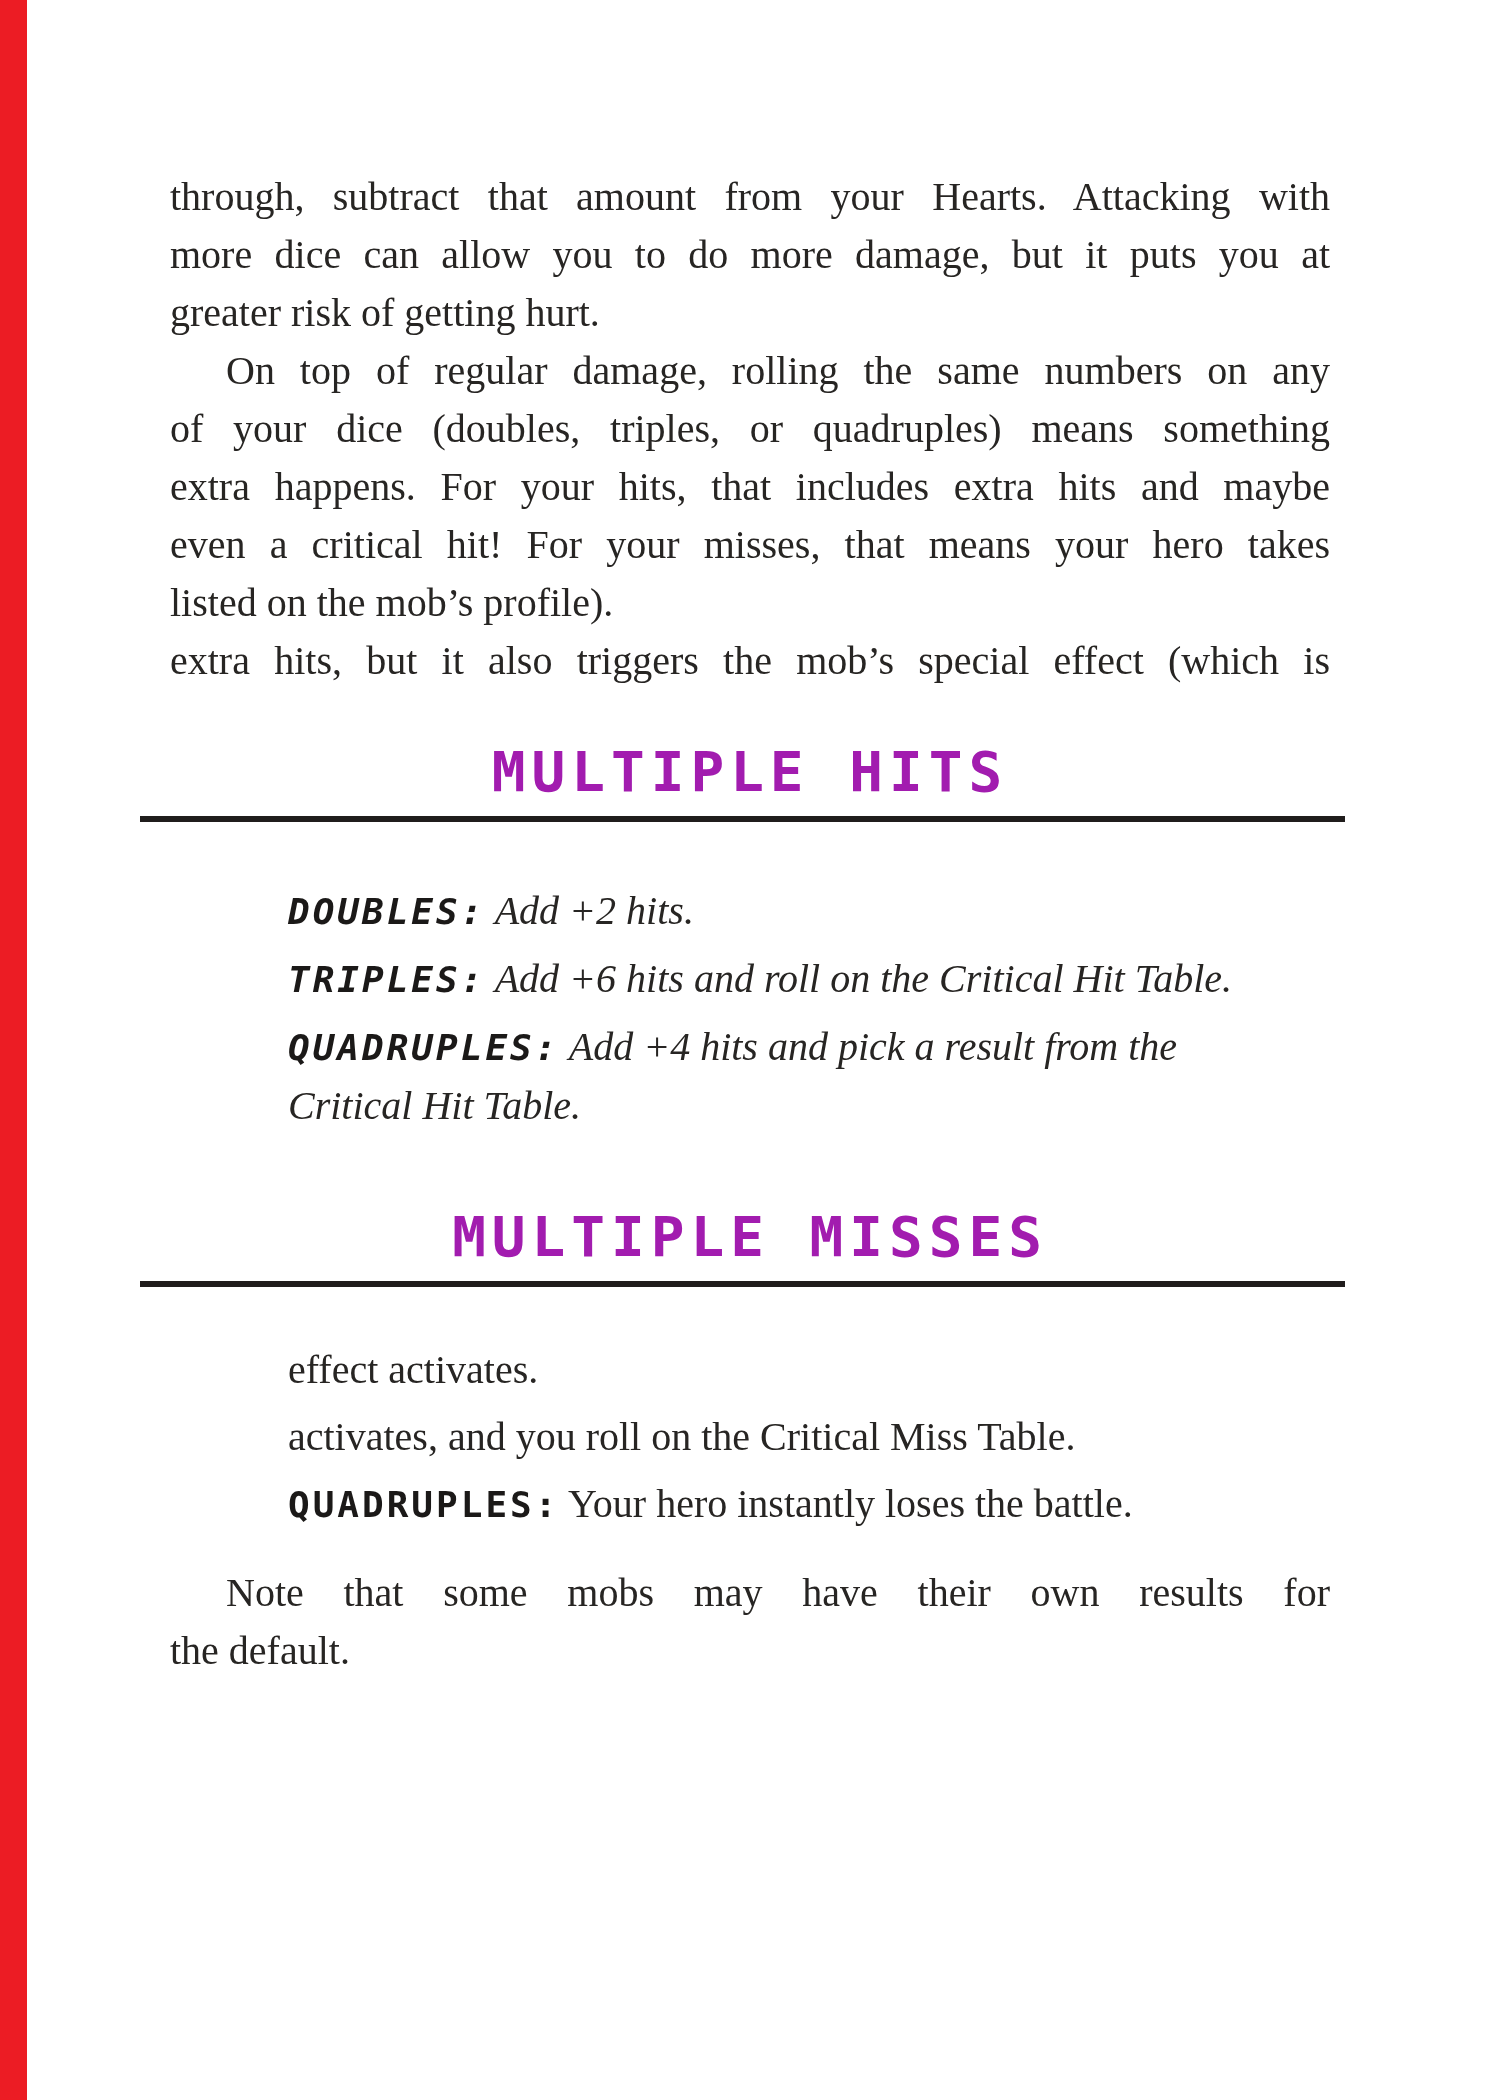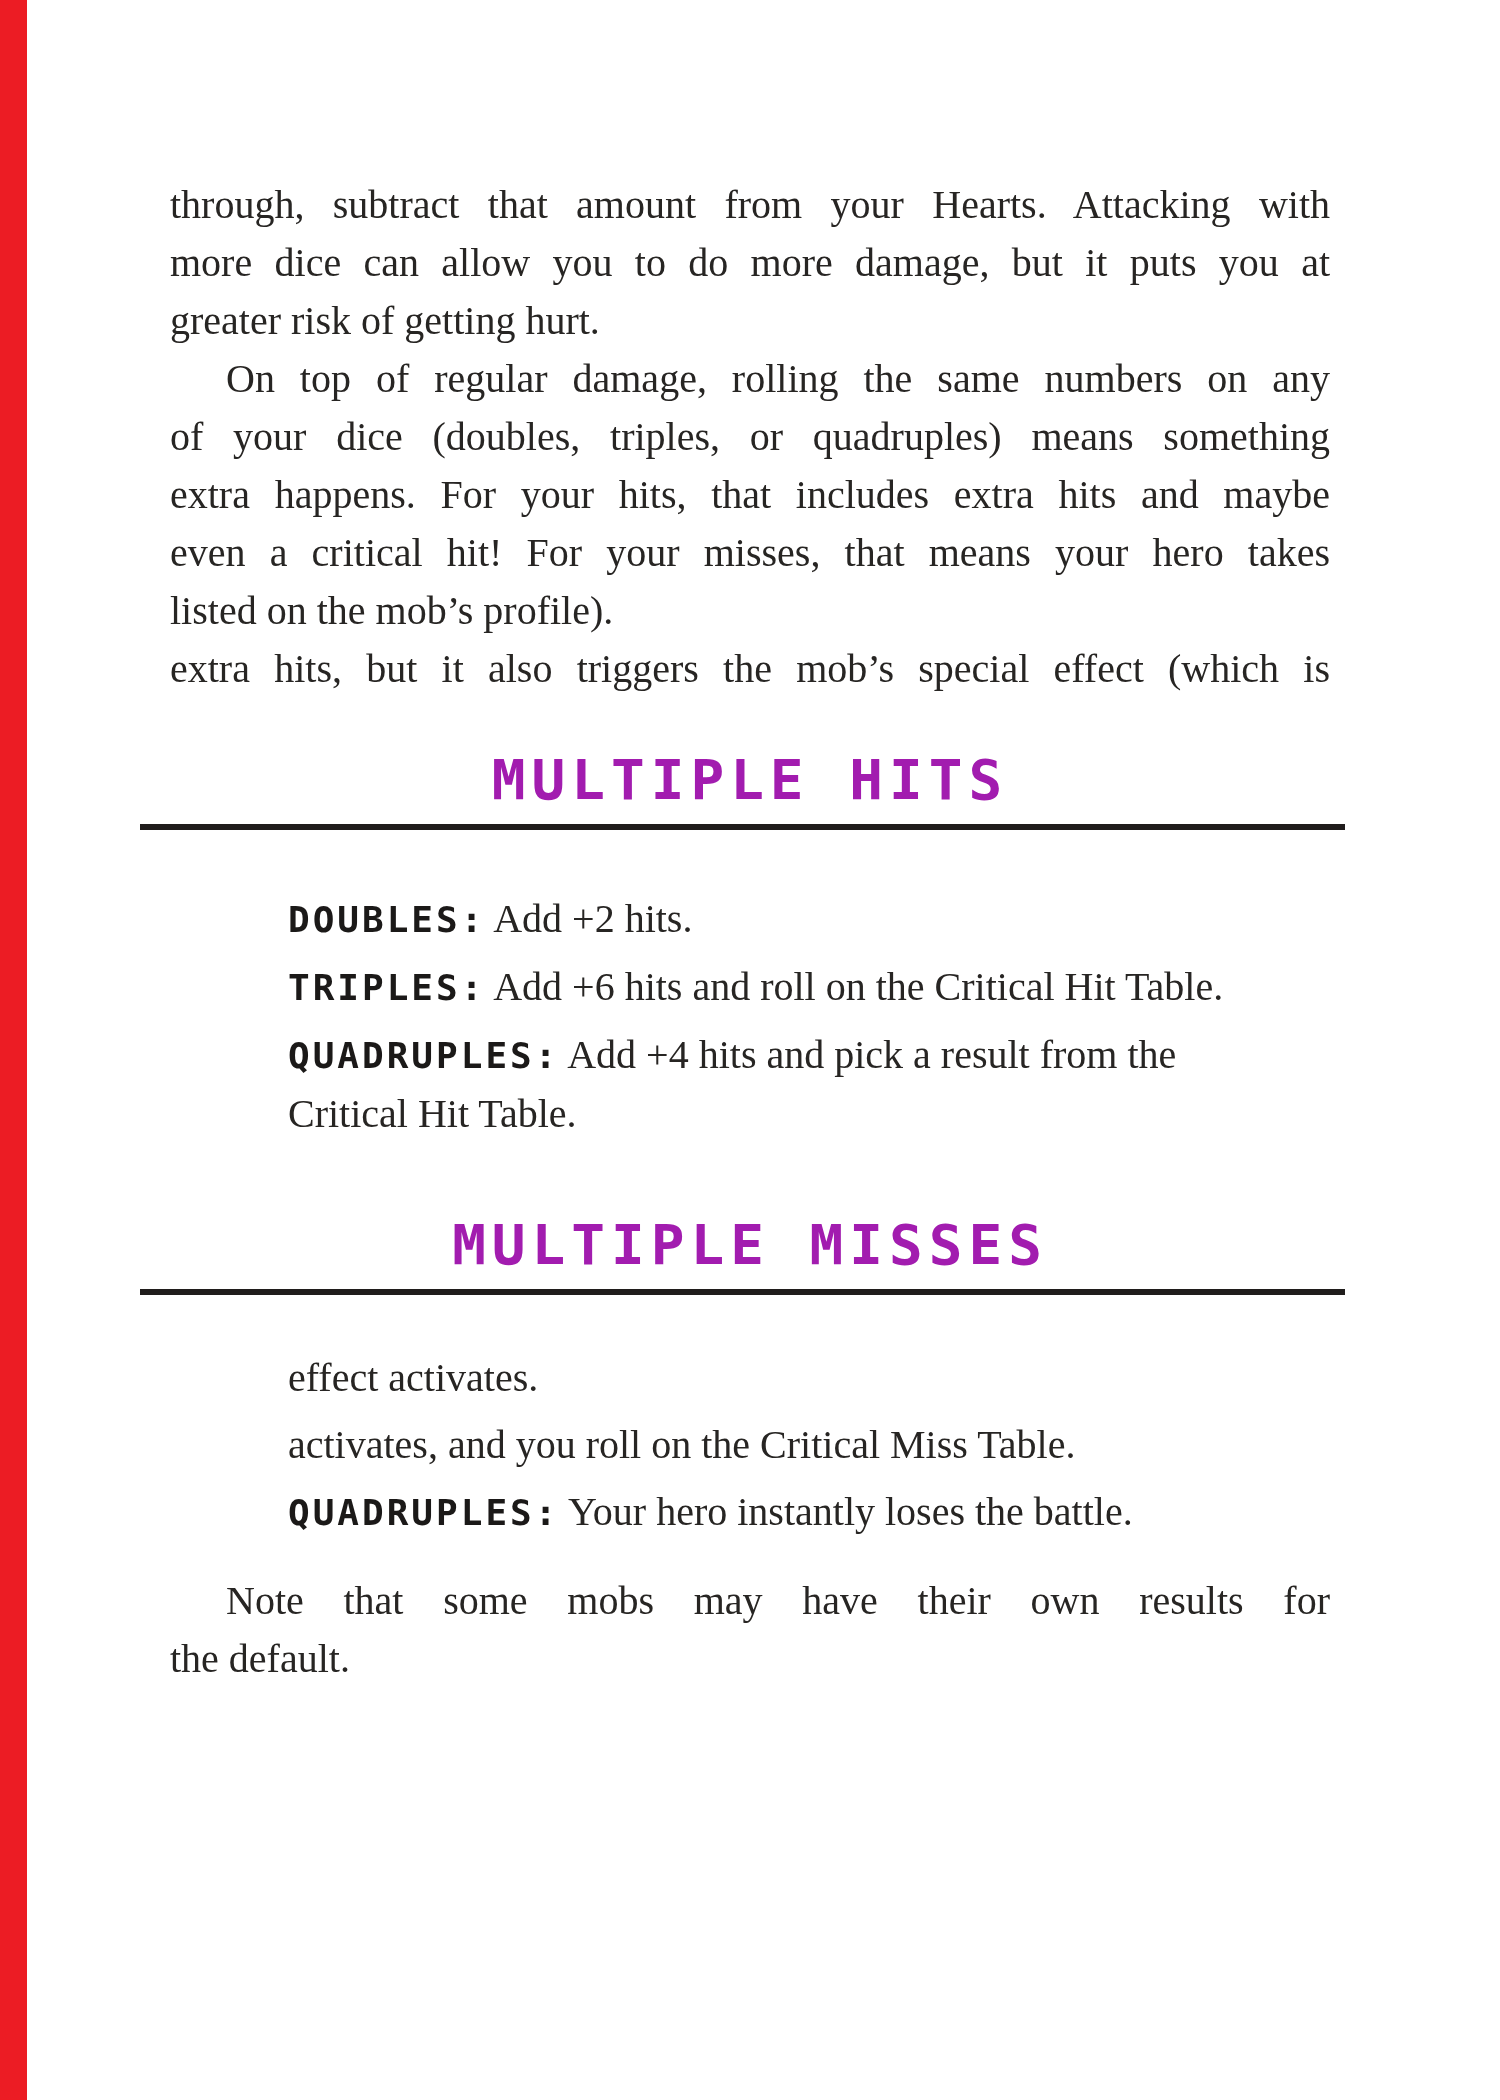--- a/index.html
+++ b/index.html
@@ -11,21 +11,21 @@
     overflow: hidden;
   }
   .edge-bar {
     position: absolute;
     left: 0; top: 0;
     width: 27px; height: 2100px;
     background: #ec1c24;
   }
   .col {
     position: absolute;
-    left: 170px; top: 8px;
+    left: 170px; top: 0;
     width: 1160px;
     font-family: "Liberation Serif", "DejaVu Serif", serif;
     font-size: 40px;
     color: #272523;
   }
   .ln { line-height: 58px; }
   .nw { white-space: nowrap; }
   .jl {
     text-align: justify;
     text-align-last: justify;
@@ -45,21 +45,21 @@
   }
   .h1 { margin-top: 52px; }
   .h2 { margin-top: 72px; }
   .rule {
     height: 6px;
     background: #201d1c;
     width: 1205px;
     margin: 14px 0 0 -30px;
   }
   .list { margin-left: 118px; }
-  .list1 { margin-top: 60px; }
+  .list1 { margin-top: 60px; font-style: italic; }
   .list2 { margin-top: 54px; }
   .item + .item { margin-top: 9px; }
   .pix-label {
     font-family: "DejaVu Sans Mono", monospace;
     font-weight: 700;
     font-size: 36px;
     letter-spacing: 3px;
     color: #1b1918;
   }
   .rest:empty { display: none; }

